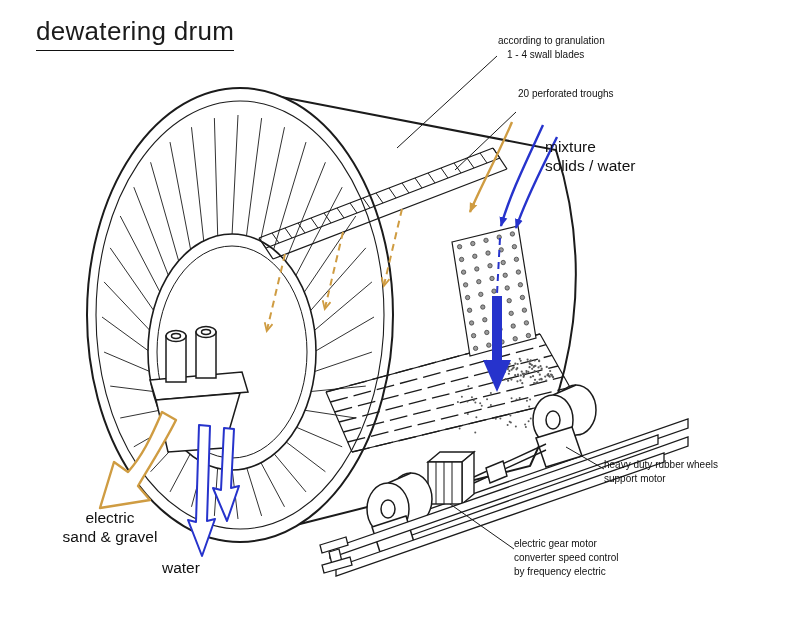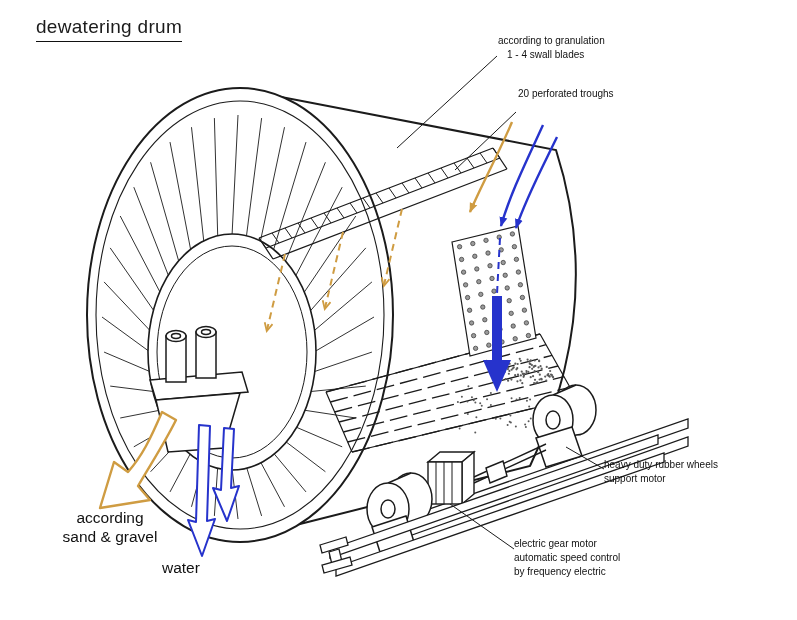--- a/index.html
+++ b/index.html
@@ -13,21 +13,21 @@
     background:#ffffff;color:var(--ink);
     font-family:"Liberation Sans", sans-serif;
   }
   .stage{position:absolute;inset:0}
   svg{position:absolute;left:0;top:0}
   .label{position:absolute;white-space:nowrap;color:#111}
   .small{font-size:10px;line-height:14px}
   .big{font-size:15.5px;line-height:19px}
   .title{
     position:absolute;left:36px;top:16px;
-    font-size:19px;letter-spacing:.3px;
+    font-size:26px;letter-spacing:.3px;
     border-bottom:1.5px solid #111;padding-bottom:3px;
   }
   .indent{padding-left:9px}
   
   .ink{stroke:var(--ink);fill:none}
   .inkf{stroke:var(--ink);fill:#fff}
   .sol{stroke:var(--solids);fill:none}
   .wat{stroke:var(--water);fill:none}
   .watf{fill:var(--water);stroke:none}
   .hollow-s{fill:#fff;stroke:var(--solids);stroke-width:2.4;stroke-linejoin:round}
@@ -383,34 +383,38 @@
 
   <div class="label small" style="left:498px;top:34px">
     <div>according to granulation</div>
     <div class="indent">1 - 4 swall blades</div>
   </div>
 
   <div class="label small" style="left:518px;top:87px">
     <div>20 perforated troughs</div>
   </div>
 
+  <div class="label big" style="left:545px;top:137px">
+    <div>mixture</div>
+    <div>solids / water</div>
+  </div>
 
   <div class="label big" style="left:40px;top:508px;width:140px;text-align:center">
-    <div>according</div>
+    <div>electric</div>
     <div>sand &amp; gravel</div>
   </div>
 
   <div class="label big" style="left:162px;top:558px">
     <div>water</div>
   </div>
 
   <div class="label small" style="left:604px;top:458px">
     <div>heavy duty rubber wheels</div>
     <div>support motor</div>
   </div>
 
   <div class="label small" style="left:514px;top:537px">
     <div>electric gear motor</div>
-    <div>automatic speed control</div>
+    <div>converter speed control</div>
     <div>by frequency electric</div>
   </div>
 
 </div>
 
 </body></html>

